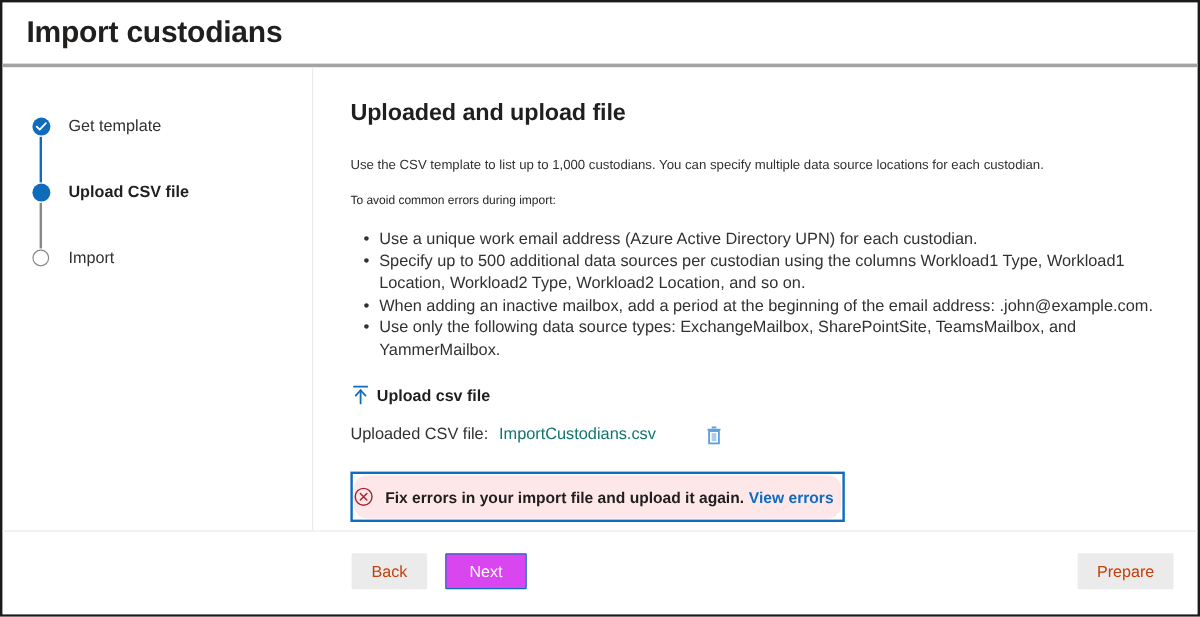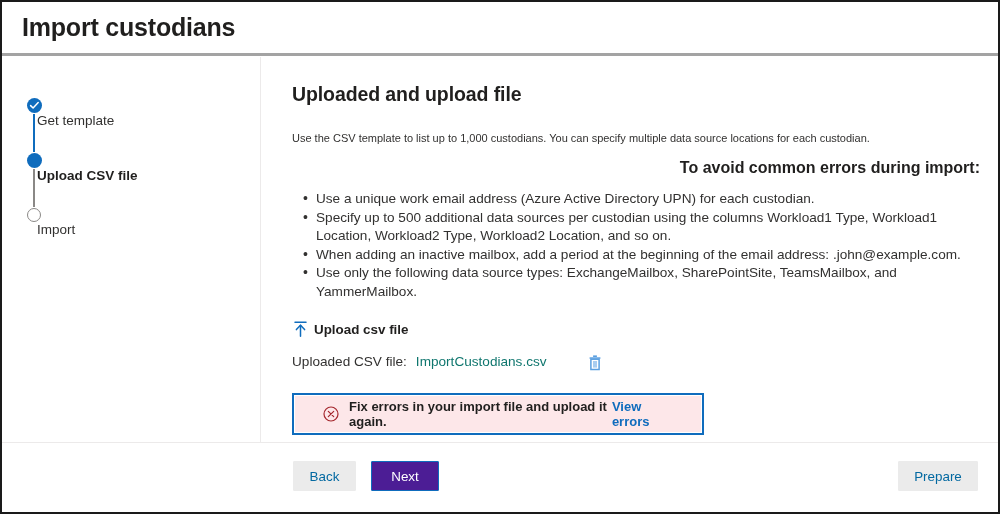--- a/index.html
+++ b/index.html
@@ -72,21 +72,20 @@
     position: absolute;
     left: 22px;
     top: 40px;
     width: 215px;
   }
   .step {
     position: relative;
     display: flex;
     align-items: flex-start;
     height: 55px;
-    flex-direction: column;
   }
   .step:last-child { height: auto; }
   .step-marker {
     position: relative;
     width: 20px;
     min-width: 20px;
     display: flex;
     justify-content: center;
     padding-top: 1px;
   }
@@ -151,25 +150,24 @@
     letter-spacing: -0.1px;
   }
   .intro {
     margin: 23px 0 0 0;
     font-size: 11px;
     color: #323130;
     line-height: 18px;
   }
   .subhead {
     margin: 12px 0 0 0;
-    font-size: 16px;
-    font-weight: 700;
+    font-size: 10px;
+    font-weight: 400;
     color: #201f1e;
     line-height: 18px;
-    text-align: right;
   }
   ul.tips {
     margin: 13px 0 0 0;
     padding-left: 24px;
     list-style: none;
   }
   ul.tips li {
     position: relative;
     font-size: 13.6px;
     color: #323130;
@@ -230,22 +228,23 @@
     border: 2px solid #0f6cbd;
     box-sizing: border-box;
     padding: 1px;
     background: #ffffff;
   }
   .error-banner {
     background: #fde7e9;
     display: flex;
     align-items: center;
     height: 36px;
-    padding: 0 28px;
+    padding: 0 0;
     box-sizing: border-box;
+    border-radius: 11px;
   }
   .error-icon { width: 16px; height: 16px; min-width: 16px; }
   .error-text {
     font-size: 13px;
     color: #201f1e;
     margin-left: 10px;
     font-weight: 600;
   }
   .error-link {
     font-size: 13px;
@@ -269,25 +268,25 @@
     height: 30px;
     border: 1px solid transparent;
     font-size: 13.4px;
     font-family: "Liberation Sans", sans-serif;
     cursor: pointer;
     border-radius: 1px;
     padding: 0;
   }
   .btn-secondary {
     background: #ebebeb;
-    color: #0369a1;
+    color: #c2410c;
     border-color: #ebebeb;
   }
   .btn-primary {
-    background: #4c1d95;
+    background: #d946ef;
     color: #ffffff;
     border-color: #0f6cbd;
     text-align: center;
   }
   .btn-back   { left: 291px; top: 18px; width: 63px; }
   .btn-next   { left: 369px; top: 18px; width: 68px; }
   .btn-cancel { left: 896px; top: 18px; width: 80px; }
 </style>
 </head>
 <body>

